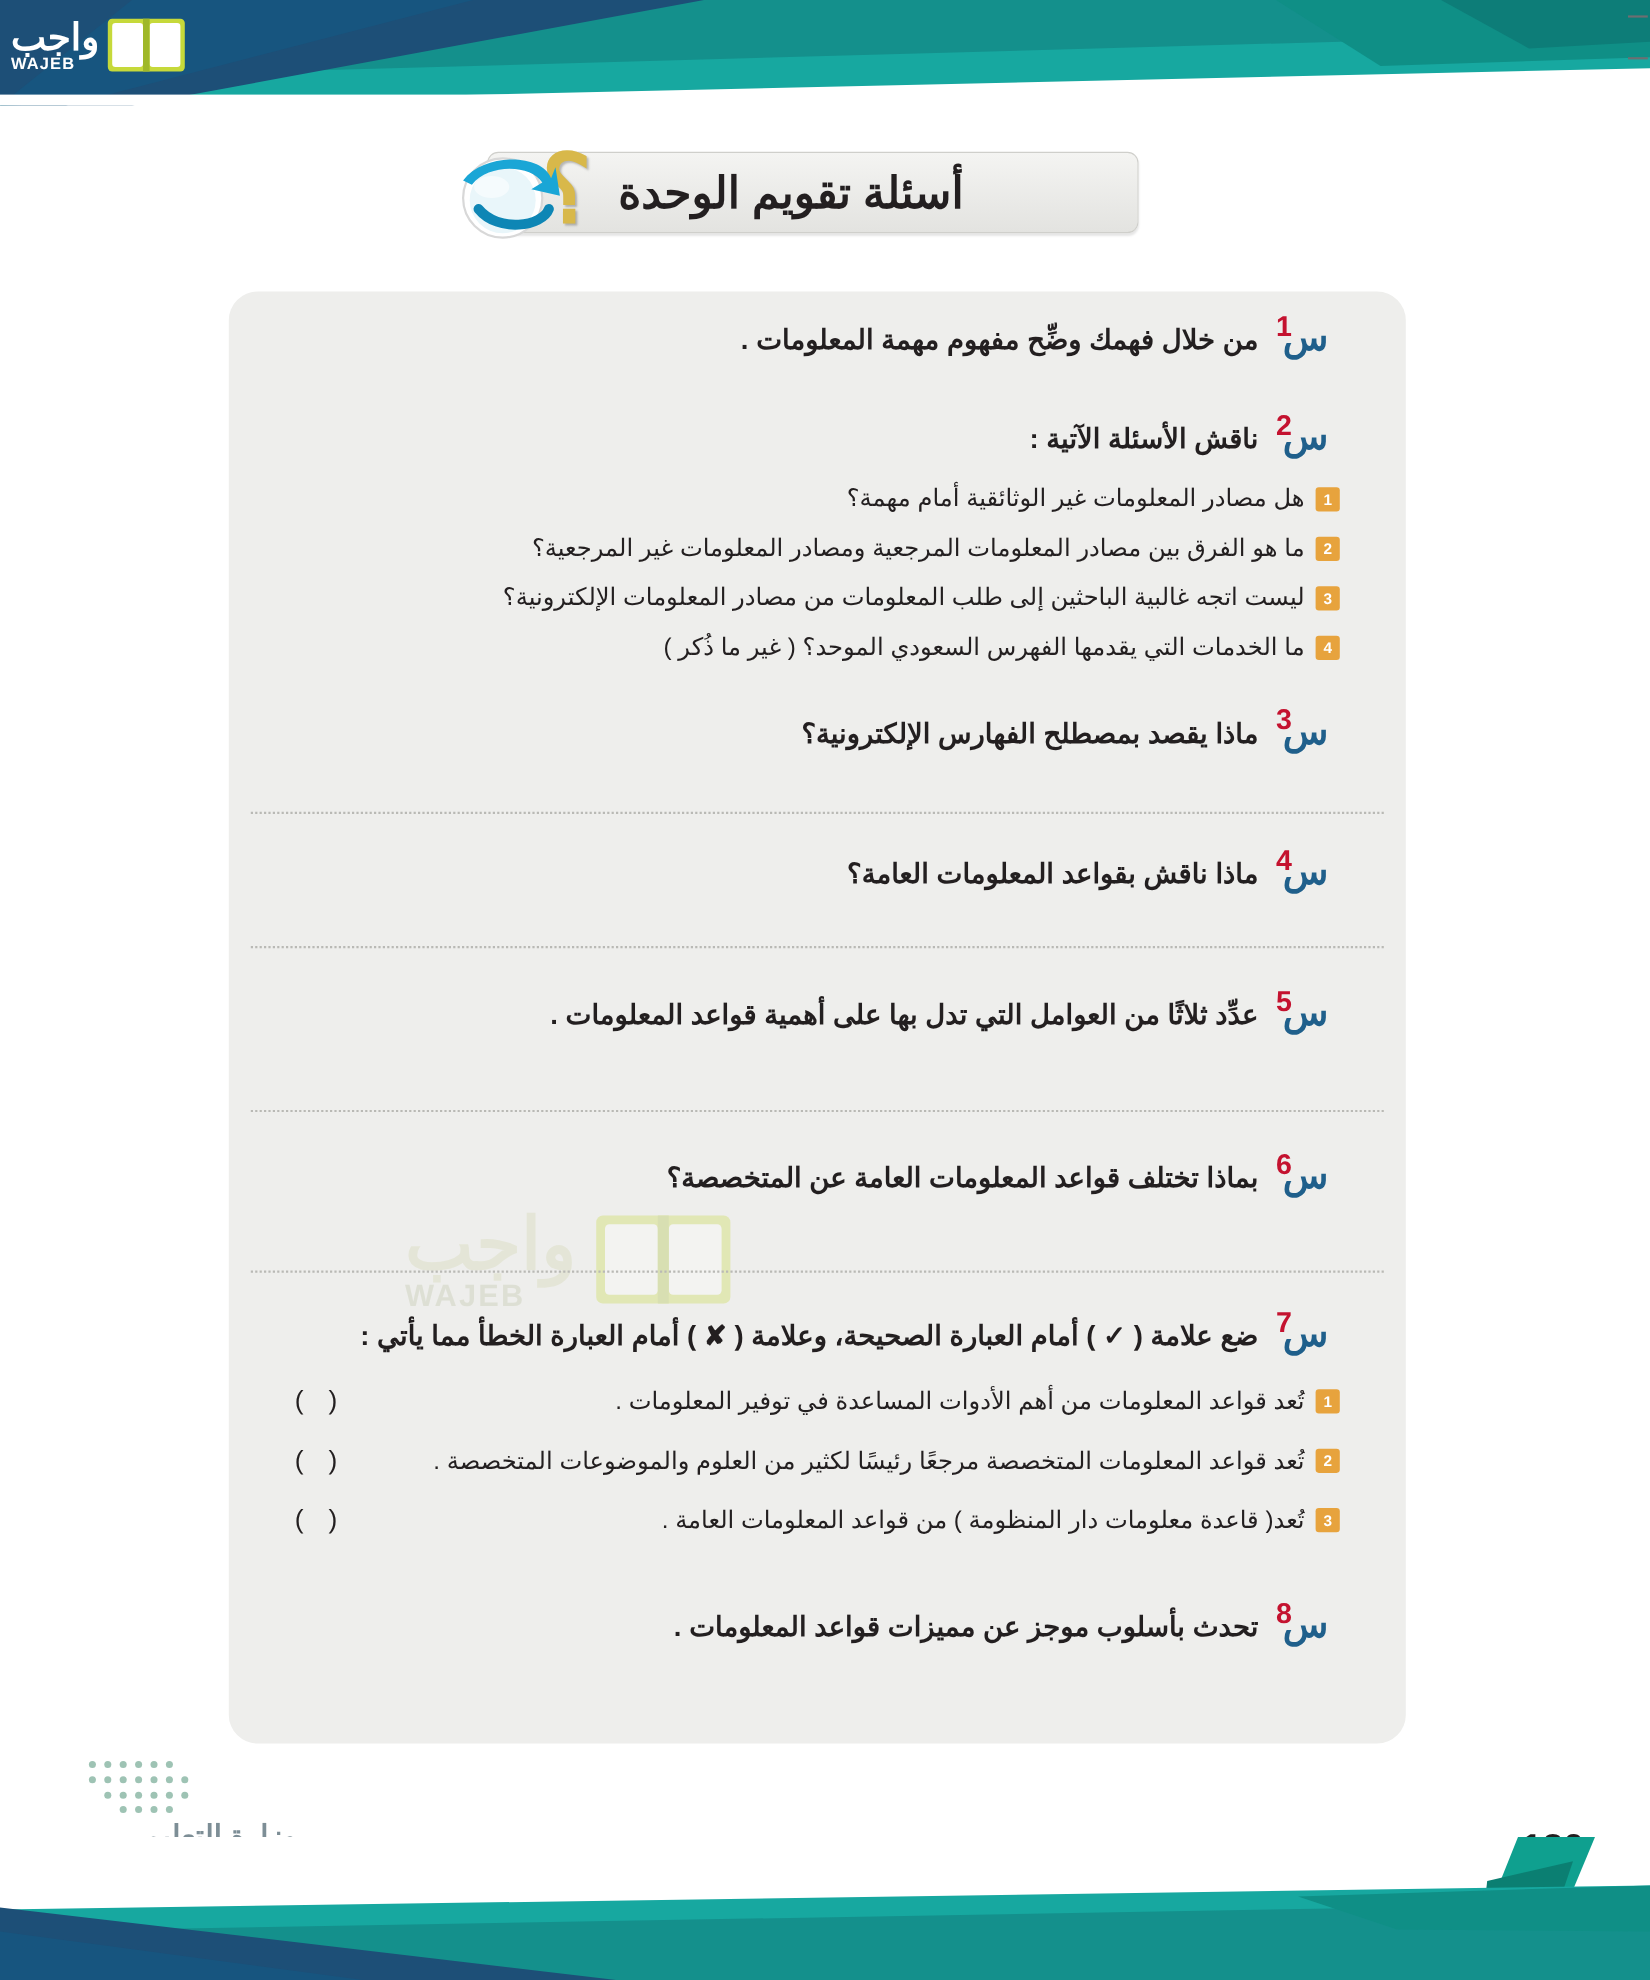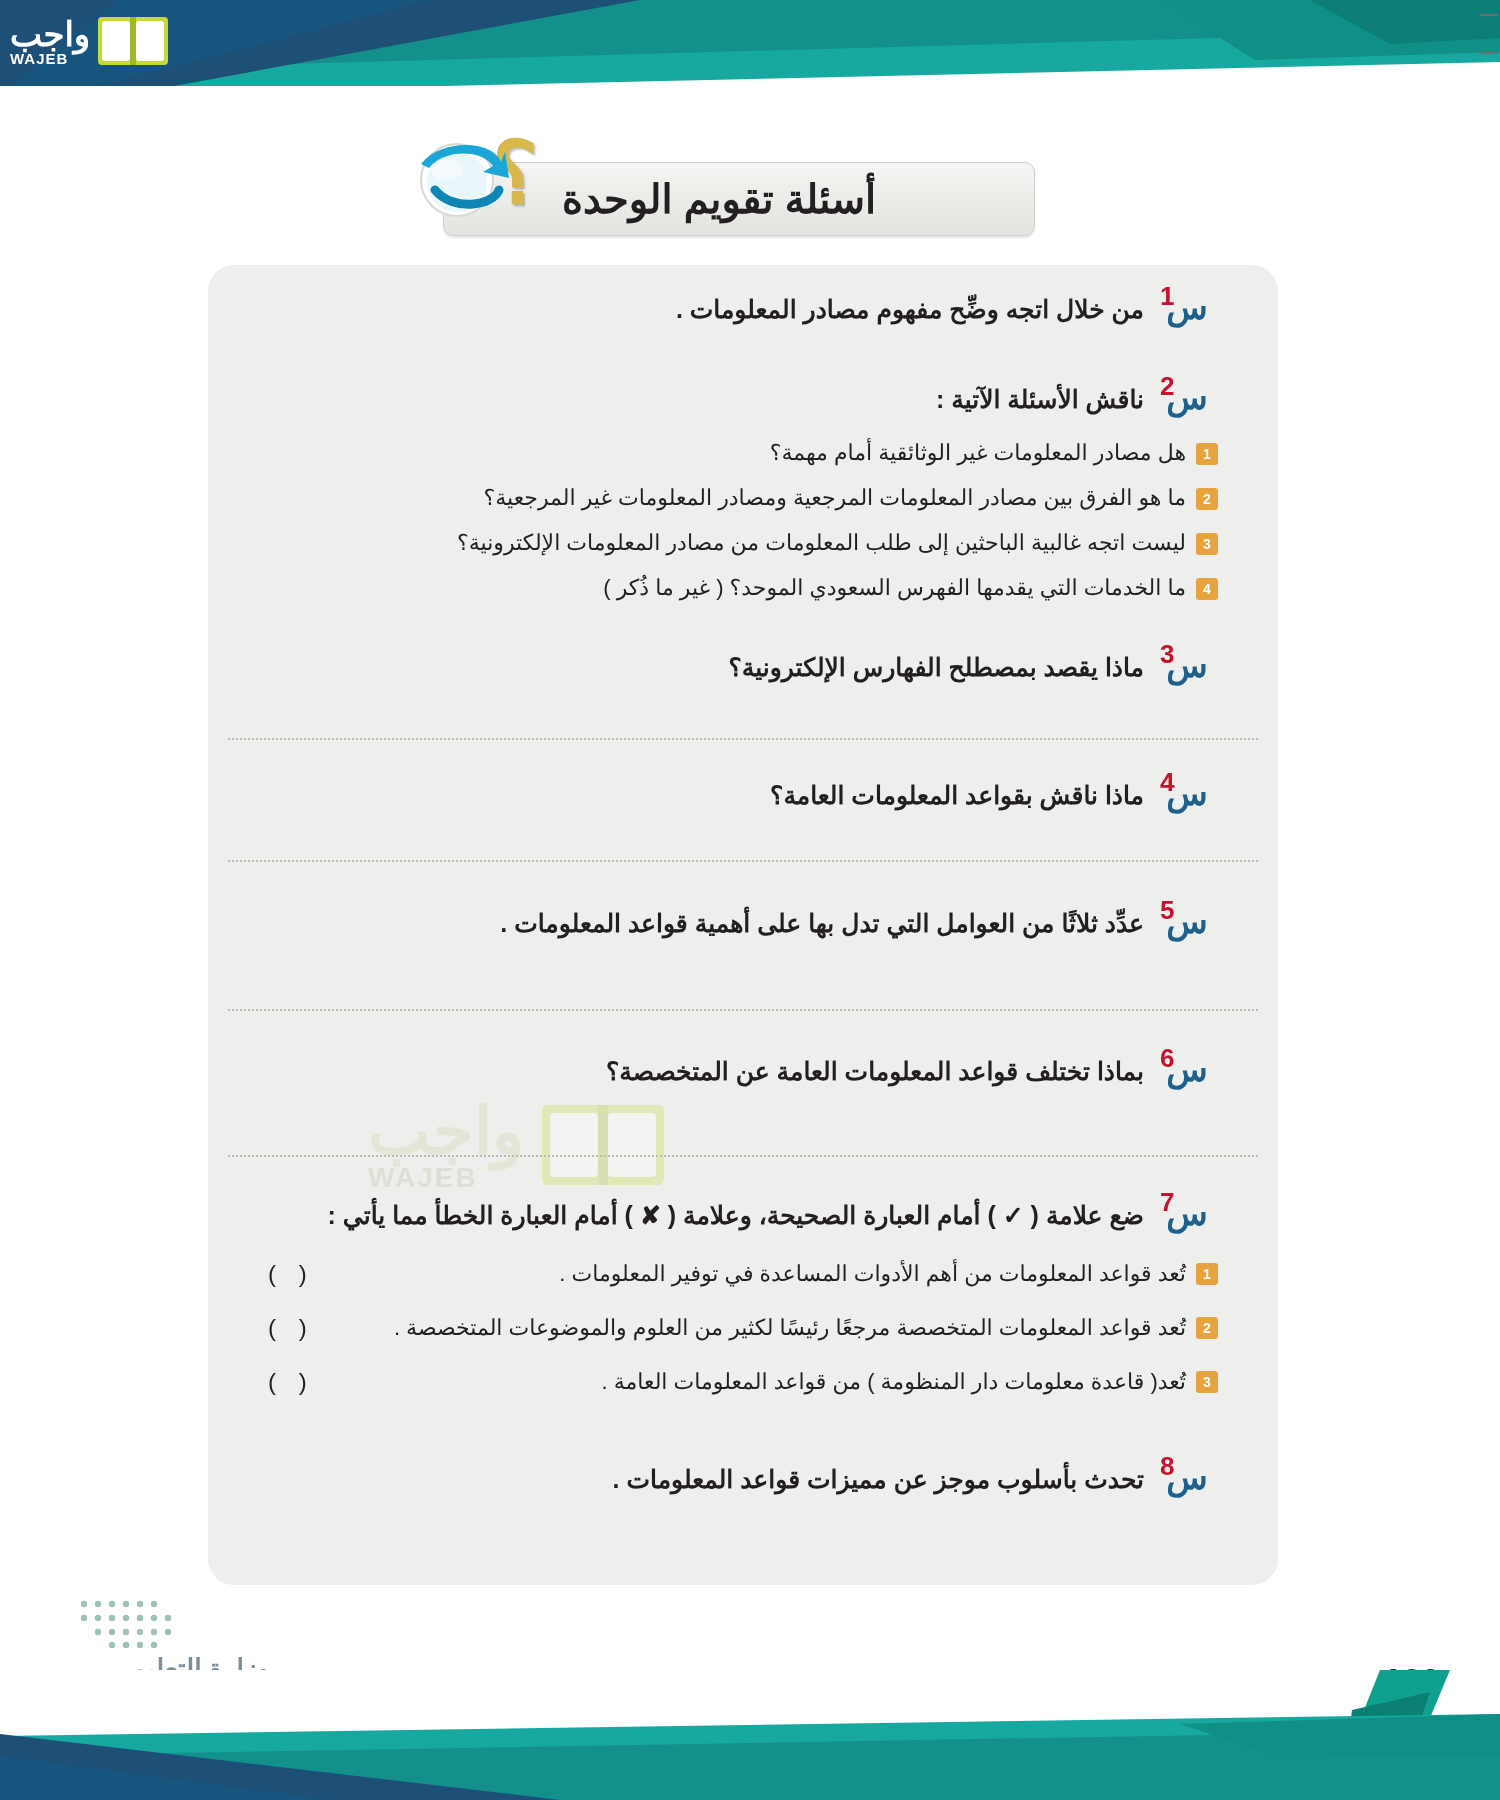--- a/index.html
+++ b/index.html
@@ -88,21 +88,20 @@
     right: 90px;
     width: 590px;
     height: 72px;
     background: linear-gradient(#f4f4f2, #e3e3e0);
     border: 1px solid #cfcfcb;
     border-radius: 10px;
     box-shadow: 0 2px 2px rgba(0,0,0,.10);
     display: flex;
     align-items: center;
     justify-content: center;
-    margin-top: 24px;
   }
   .title-plate .title-text {
     font-size: 40px;
     font-weight: bold;
     color: #231f20;
     padding-right: 40px;
   }
   .qmark {
     position: absolute;
     top: 2px;
@@ -383,21 +382,21 @@
           <rect x="60" y="8" width="10" height="80" fill="#a7bf2e"></rect>
         </svg>
       </div>
     </div>
 
     <div class="q-block" style="top:22px;">
       <div class="q-tag">
         <span class="seen">س</span>
         <span class="num">1</span>
       </div>
-      <div class="q-text">من خلال اتجه وضِّح مفهوم مصادر المعلومات .</div>
+      <div class="q-text">من خلال فهمك وضِّح مفهوم مهمة المعلومات .</div>
     </div>
 
     <div class="q-block" style="top:112px;">
       <div class="q-tag">
         <span class="seen">س</span>
         <span class="num">2</span>
       </div>
       <div class="q-text">ناقش الأسئلة الآتية :</div>
     </div>
 

